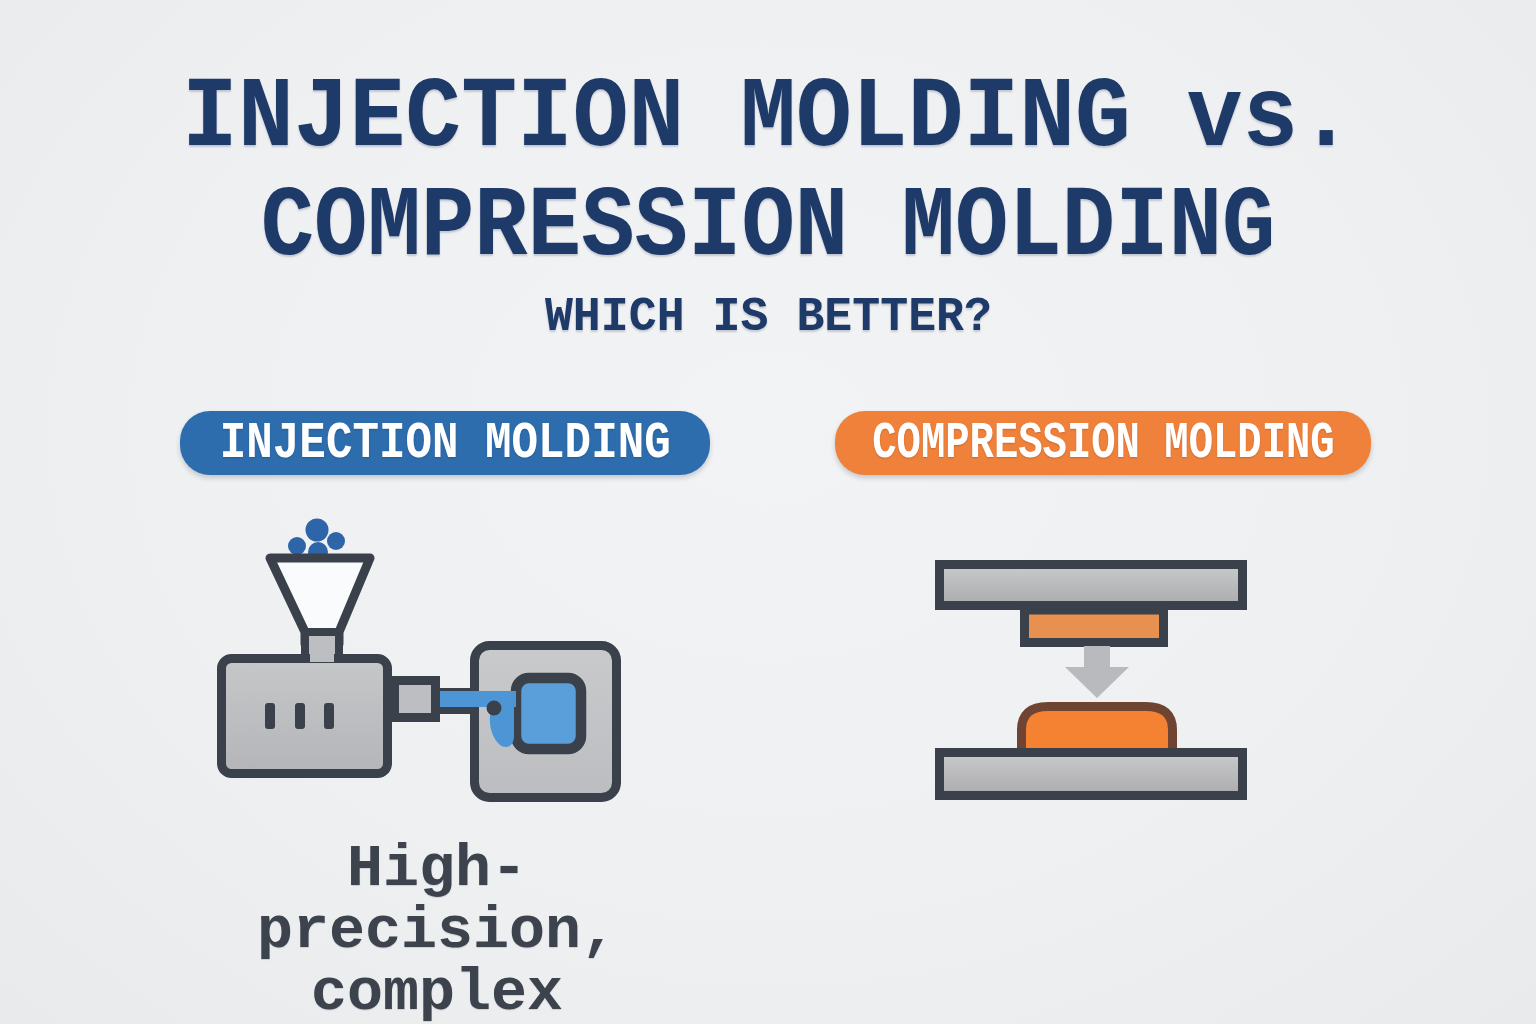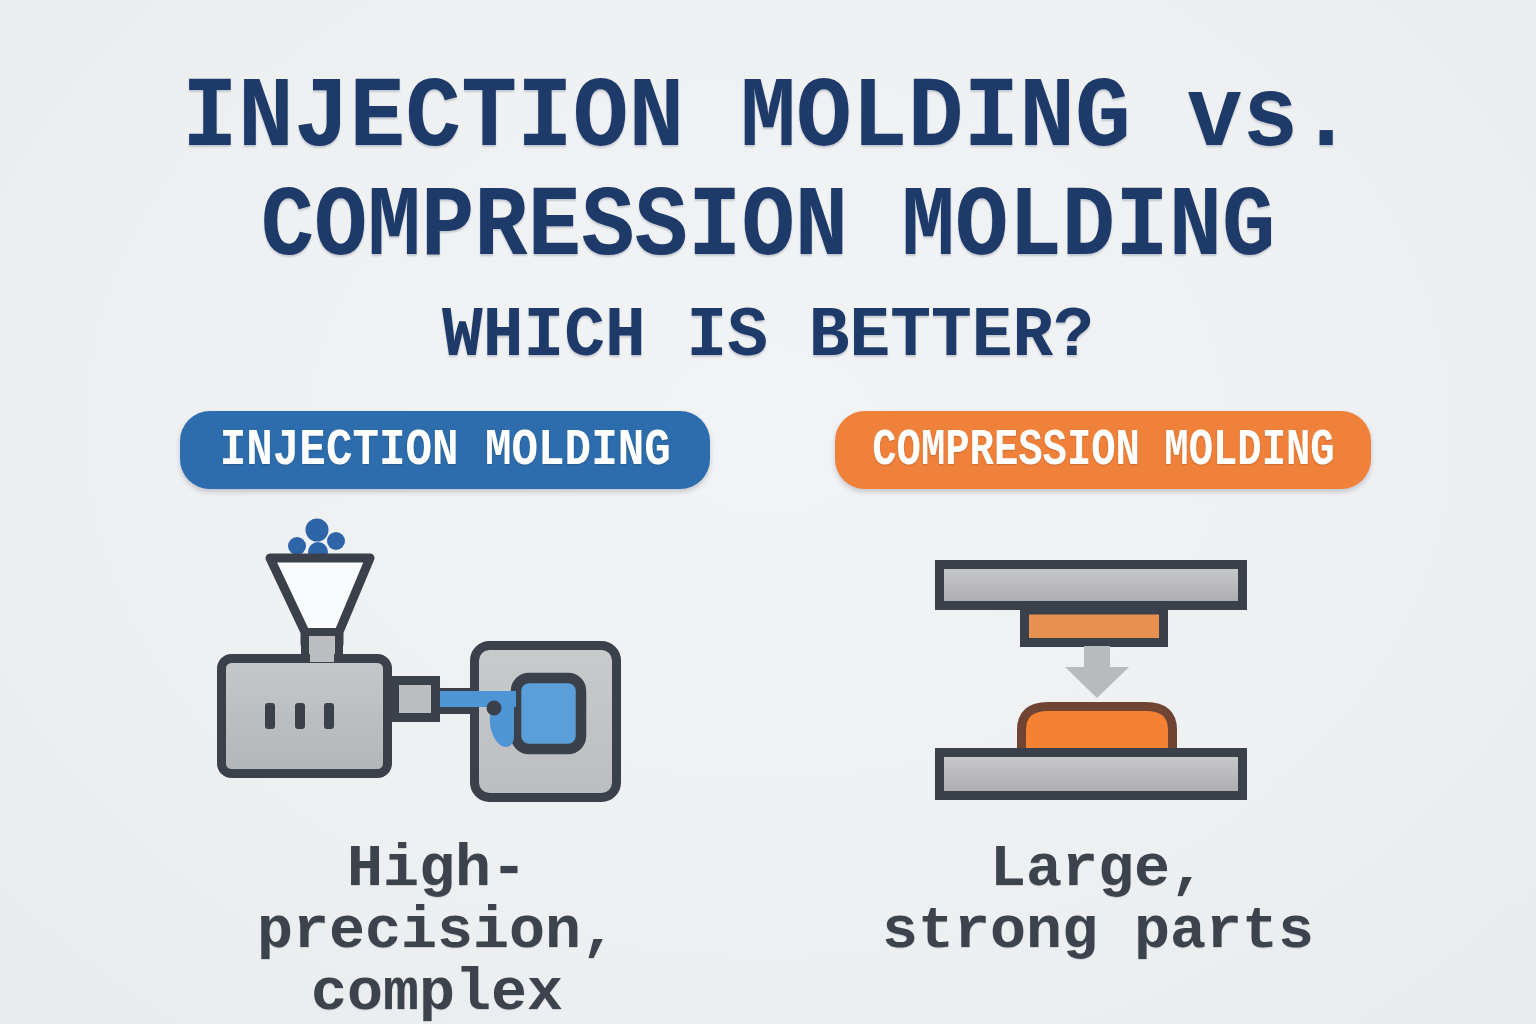--- a/index.html
+++ b/index.html
@@ -8,25 +8,25 @@
     background:radial-gradient(ellipse at 50% 42%, #f2f3f5 0%, #eff0f2 55%, #e8eaec 100%);
     font-family:Liberation Mono, monospace;
   }
   
   .t-line{position:absolute;left:0;width:100%;text-align:center;color:#1e3a68;font-weight:700;white-space:nowrap;}
   .t-line > span{display:inline-block;text-shadow:0 2px 2px rgba(40,55,90,.22);}
   .t1{top:62px;font-size:100px;}
   .t1 > span{transform:scaleX(.93);}
   .t2{top:171px;font-size:100px;}
   .t2 > span{transform:scaleX(.89);}
-  .t3{top:297px;font-size:70px;}
+  .t3{top:290px;font-size:48px;}
   .t3 > span{transform:scaleX(.97);}
   
   .badge{
-    position:absolute;top:411px;height:78px;border-radius:30px;
+    position:absolute;top:411px;height:64px;border-radius:30px;
     display:flex;align-items:center;justify-content:center;
     box-shadow:0 3px 5px rgba(40,50,70,.22);
   }
   .badge-left{left:180px;width:530px;}
   .badge-right{left:835px;width:536px;}
   .badge span{
     display:inline-block;color:#ffffff;font-size:52px;font-weight:700;white-space:nowrap;
     text-shadow:0 1px 2px rgba(0,0,0,.18);
   }
   .badge-left span{transform:scaleX(.85);}
@@ -123,18 +123,14 @@
 
     <path d="M1084,646 L1110,646 L1110,667 L1129,667 L1097,698 L1065,667 L1084,667 Z" fill="#b9babd"></path>
 
     <rect x="939.5" y="752.5" width="303" height="43" fill="url(#gPlat)" stroke="#3b414b" stroke-width="9"></rect>
   </svg>
 
   <div class="caption caption-left">
     <span>High-precision,</span>
     <span>complex strong</span>
   </div>
-  <div class="caption caption-right">
-    <span>Large,</span>
-    <span>strong parts</span>
-  </div>
 
 </div>
 
 </body></html>

